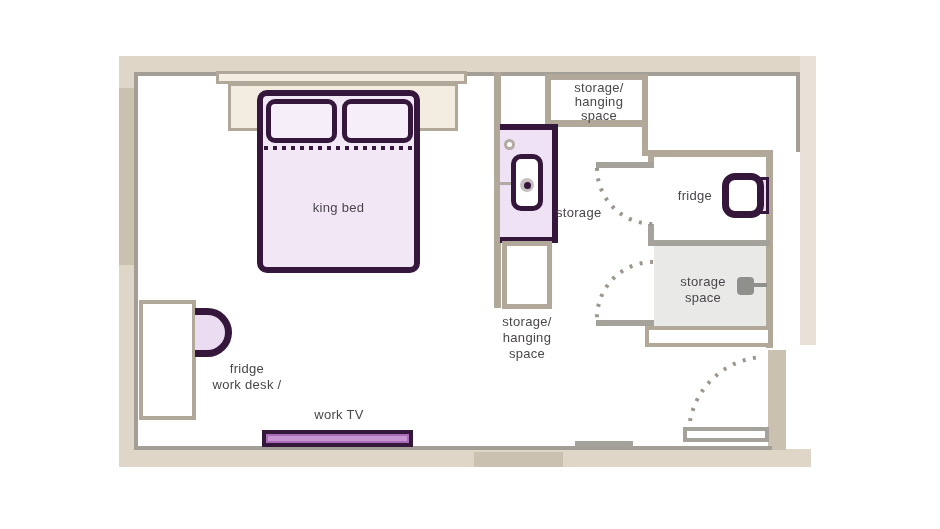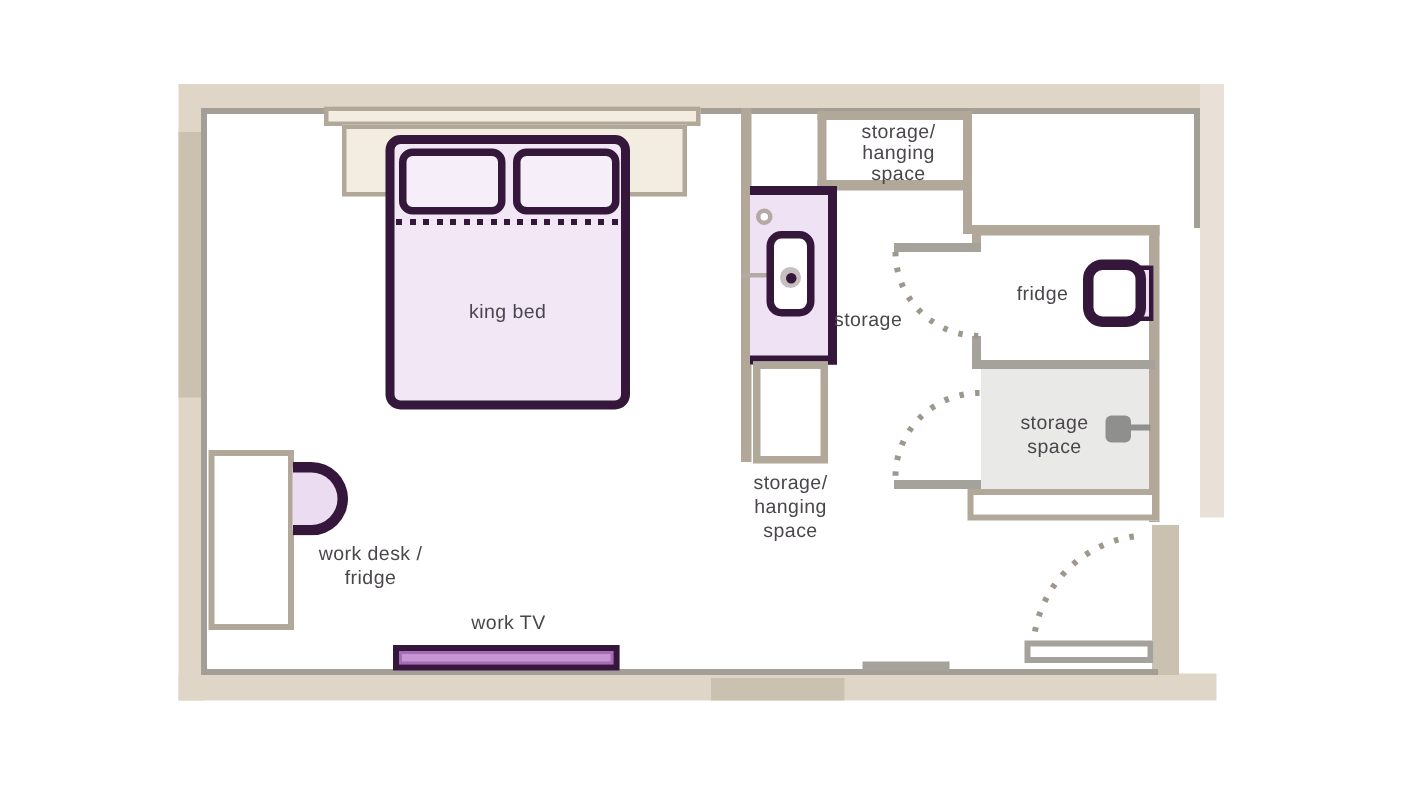--- a/index.html
+++ b/index.html
@@ -57,22 +57,22 @@
   <div class="abs pillow" style="left:266px;top:99px;width:71px;height:44px;"></div>
   <div class="abs pillow" style="left:342px;top:99px;width:71px;height:44px;"></div>
   <div class="abs" id="bed-dotted-line" style="left:264px;top:146px;width:150px;height:4px;"></div>
   <div class="abs label" style="left:257px;top:200px;width:163px;">
       <span>king bed</span>
     </div>
 
   <div class="abs white-box" style="left:139px;top:300px;width:57px;height:120px;"></div>
   <div class="abs" id="chair" style="left:195px;top:308px;width:37px;height:49px;"></div>
   <div class="abs label" style="left:182px;top:361px;width:130px;">
-    <span>work desk /</span>
-      <span>fridge</span>
+    <span>fridge</span>
+      <span>work desk /</span>
   </div>
 
   <div class="abs label" style="left:278px;top:407px;width:122px;">
       <span>work TV</span>
     </div>
   <div class="abs" id="tv" style="left:262px;top:430px;width:151px;height:17px;"></div>
 
   <div class="abs wall" style="left:494px;top:72px;width:7px;height:236px;"></div>
   <div class="abs wall" style="left:545px;top:74px;width:103px;height:6px;"></div>
   <div class="abs wall" style="left:545px;top:74px;width:6px;height:53px;"></div>

